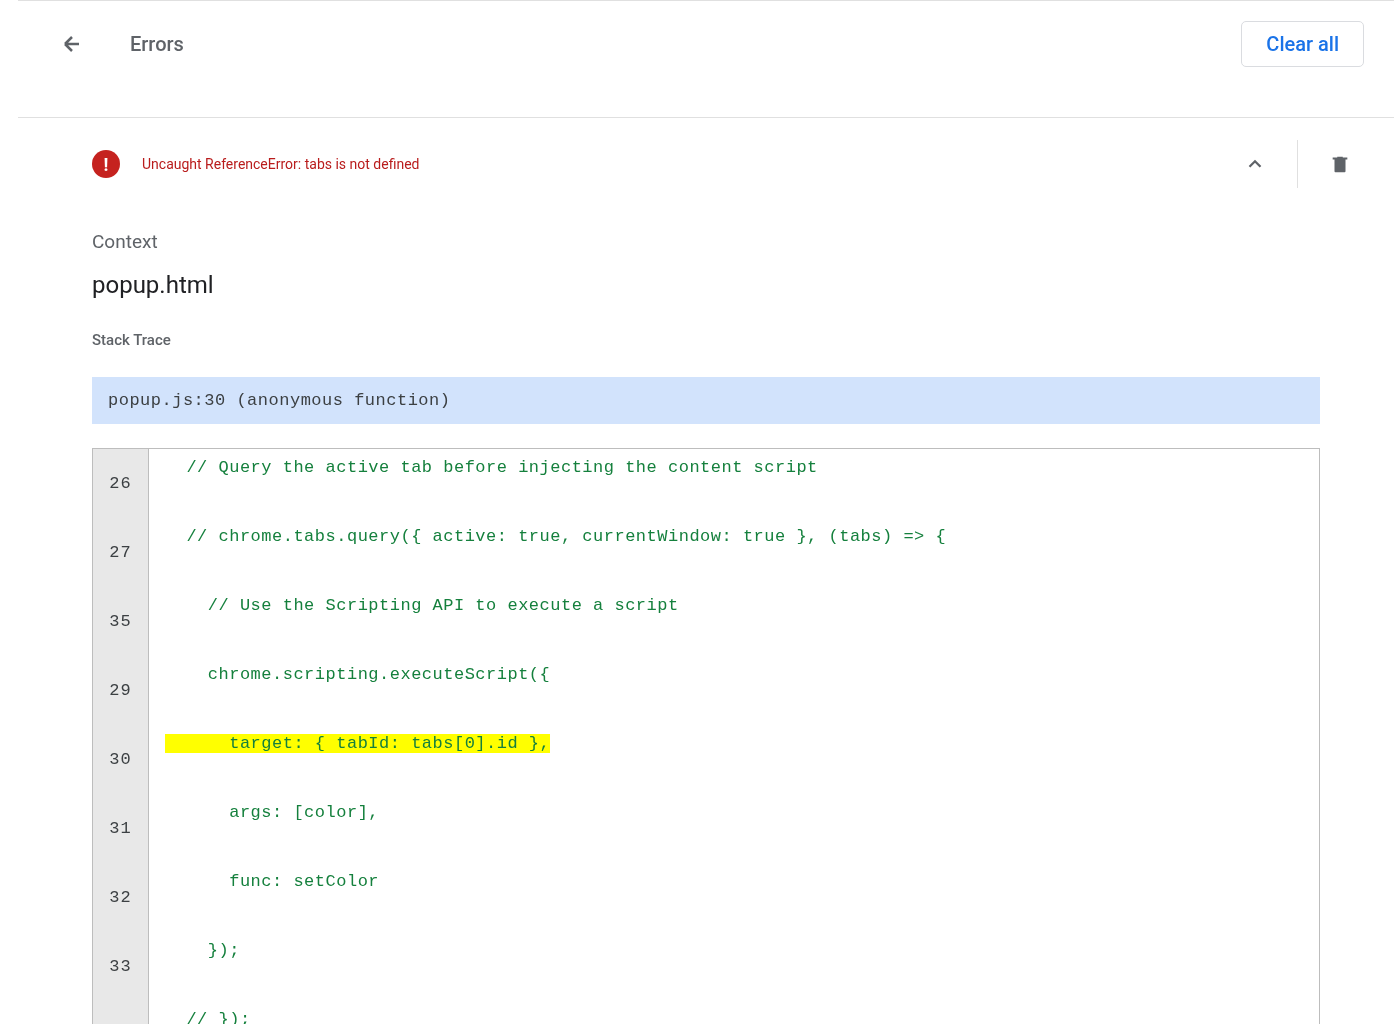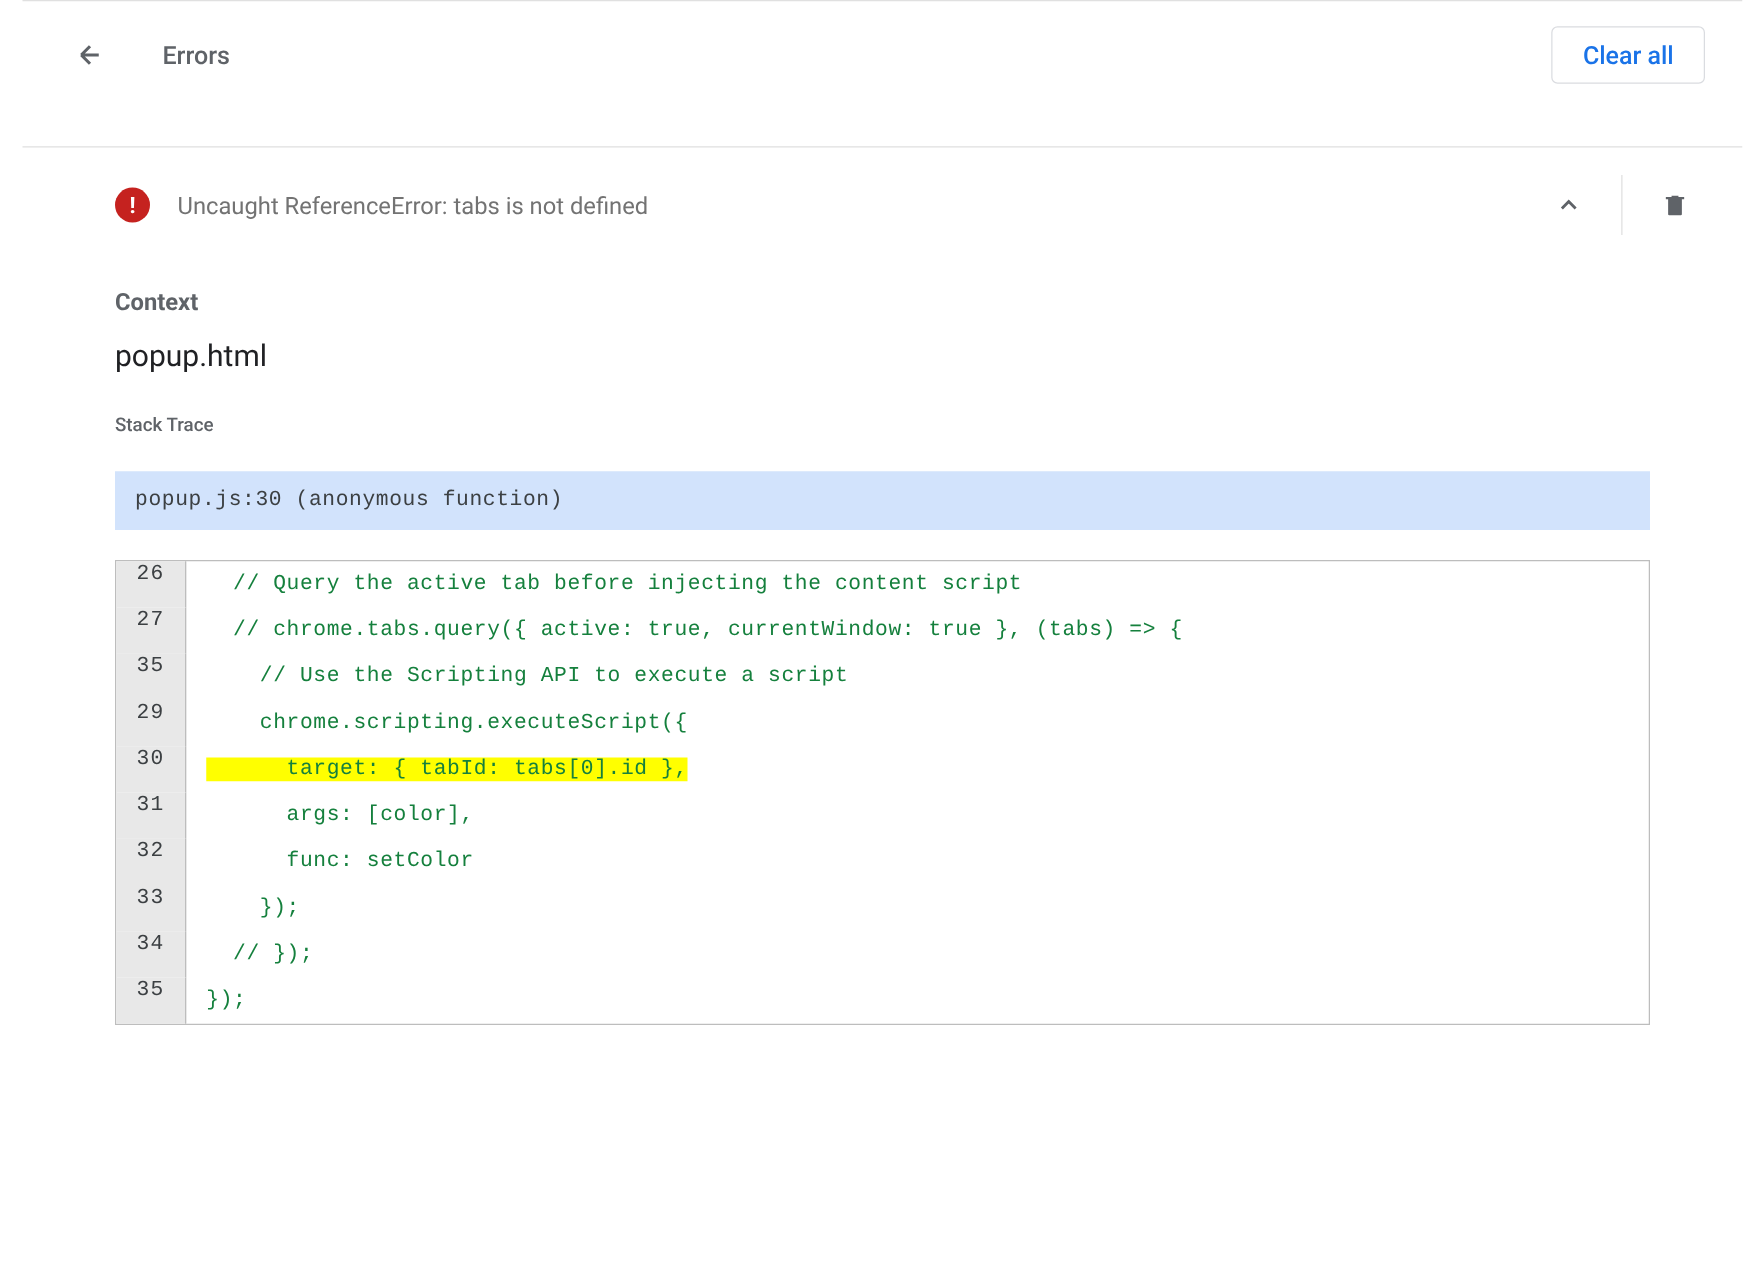--- a/index.html
+++ b/index.html
@@ -76,22 +76,22 @@
       color: #fff;
       display: flex;
       align-items: center;
       justify-content: center;
       font-weight: 700;
       font-size: 18px;
       flex-shrink: 0;
       margin-right: 22px;
     }
     .error-message {
-      font-size: 19px;
-      color: #737373;
+      font-size: 14px;
+      color: #b91c1c;
       flex: 1;
     }
     .error-actions {
       display: flex;
       align-items: center;
       gap: 0;
       margin-right: 10px;
     }
     .chevron-btn {
       width: 48px;
@@ -119,21 +119,21 @@
     }
     .chevron-btn svg, .trash-btn svg {
       width: 22px;
       height: 22px;
     }
     .details {
       padding: 20px 74px 30px 74px;
     }
     .section-heading {
       font-size: 19px;
-      font-weight: 700;
+      font-weight: 400;
       color: #5f6368;
       margin-bottom: 18px;
     }
     .context-value {
       font-size: 24px;
       color: #202124;
       margin-bottom: 32px;
     }
     .stack-heading {
       font-size: 15px;
@@ -158,21 +158,21 @@
       line-height: 1;
     }
     .code-row {
       display: flex;
     }
     .line-number {
       width: 56px;
       text-align: center;
       background: #e8e8e8;
       border-right: 1px solid #bdbdbd;
-      padding: 2px 0;
+      padding: 26px 0;
       color: #3c4043;
       flex-shrink: 0;
       letter-spacing: 1px;
     }
     .code-line {
       flex: 1;
       padding: 10px 0 10px 16px;
       white-space: pre;
       color: #15803d;
       letter-spacing: 0.5px;

